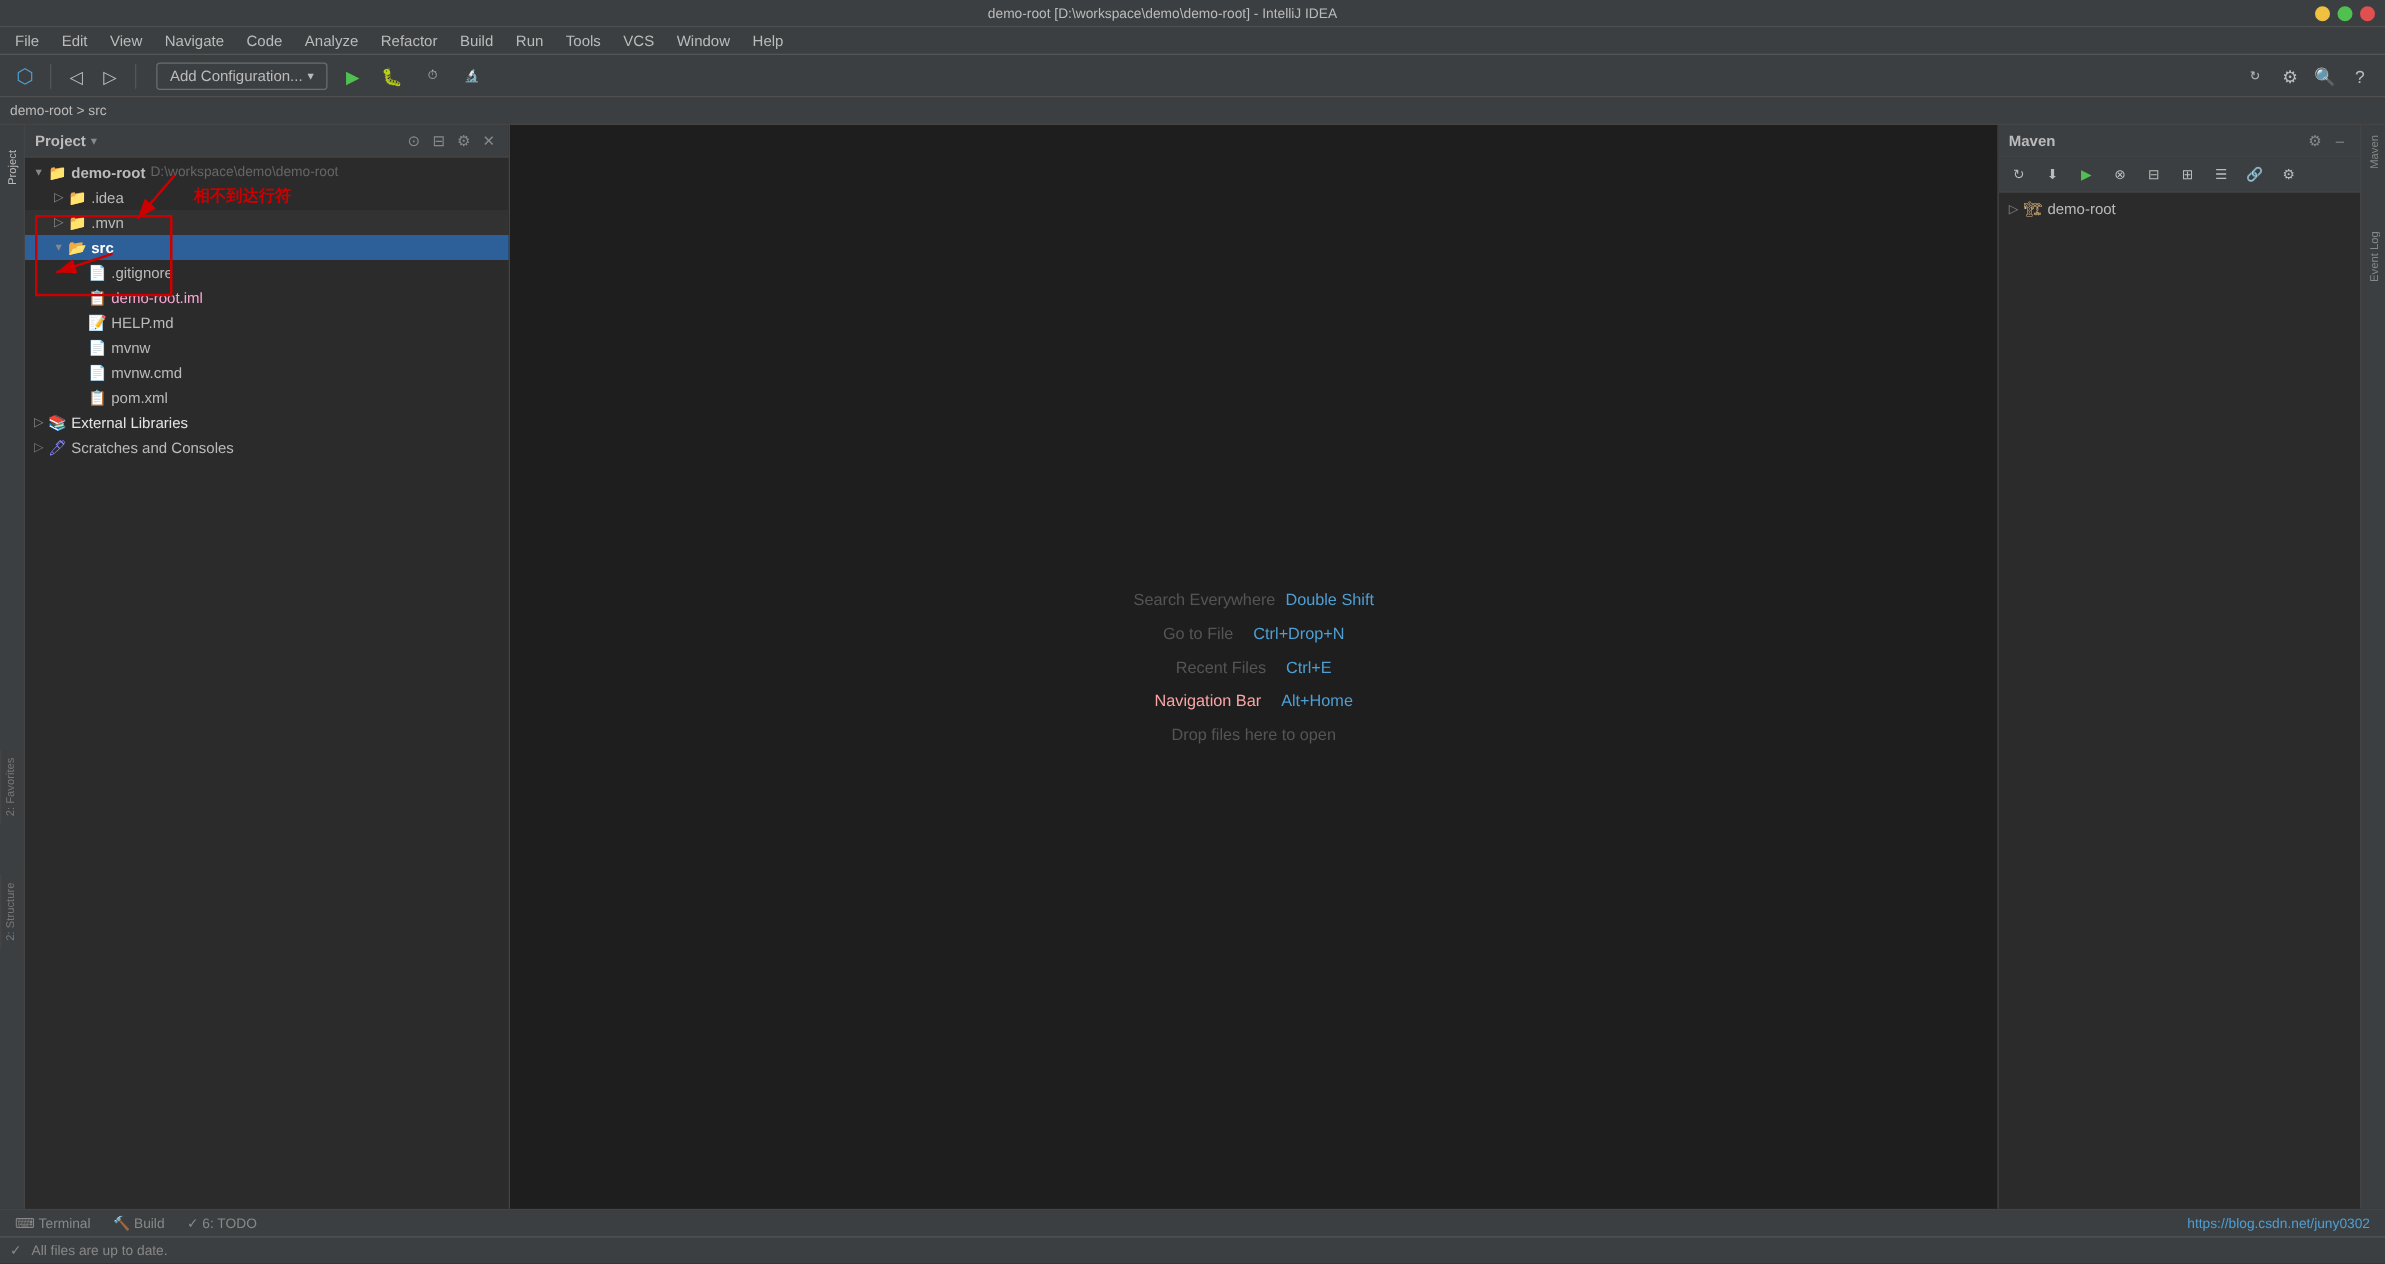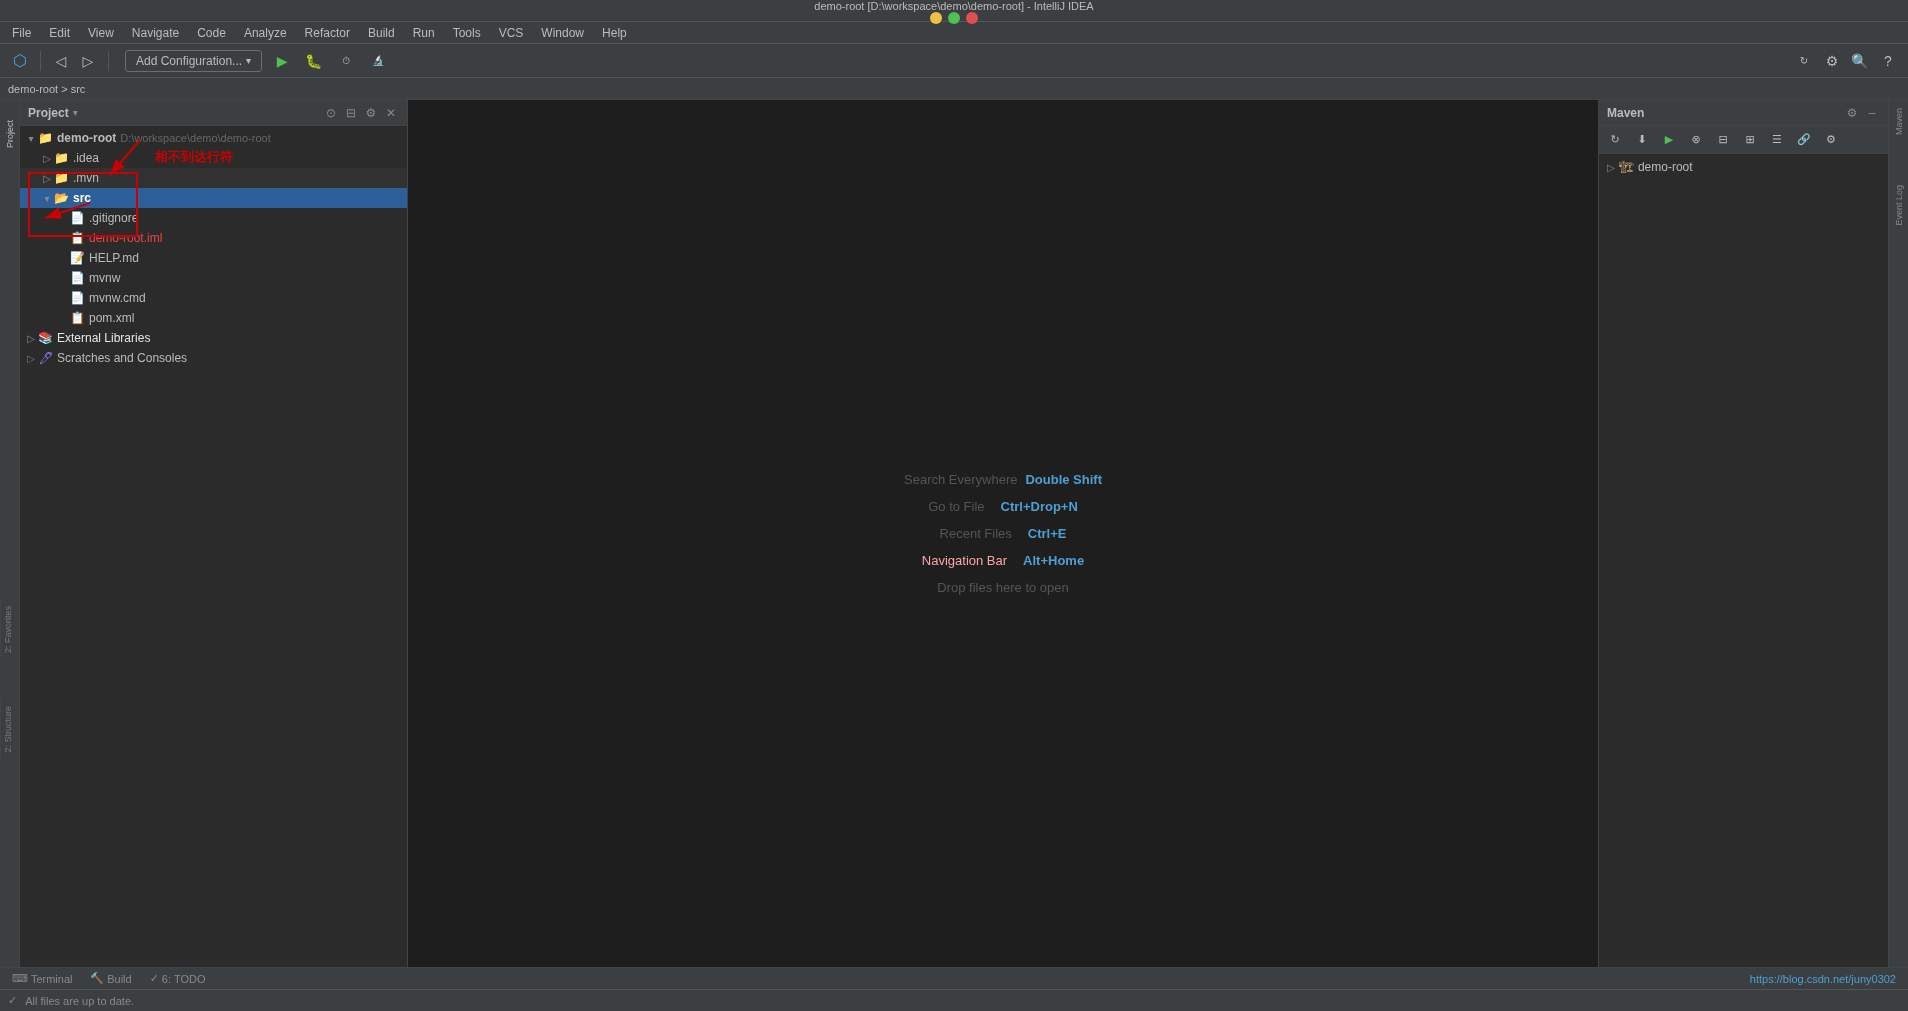--- a/index.html
+++ b/index.html
@@ -17,21 +17,20 @@
     
     #title-bar {
       height: 22px;
       background: #3c3f41;
       display: flex;
       align-items: center;
       padding: 0 8px;
       font-size: 11px;
       color: #bbbbbb;
       border-bottom: 1px solid #555;
-      flex-direction: column;
     }
     #title-bar .window-controls {
       display: flex;
       gap: 6px;
     }
     .wc-btn {
       width: 12px; height: 12px;
       border-radius: 50%;
       display: inline-block;
     }
@@ -229,21 +228,20 @@
       margin: 6px 0;
       font-size: 13px;
       color: #555;
       display: flex;
       gap: 8px;
       align-items: center;
     }
     .hint-shortcut {
       color: #4e9fd4;
       font-size: 13px;
-      font-weight: bold;
     }
 
     
     #maven-panel {
       width: 290px;
       background: #2b2b2b;
       border-left: 1px solid #444;
       display: flex;
       flex-direction: column;
     }
@@ -432,21 +430,21 @@
 
       <div class="tree-item" style="padding-left:36px;">
         <span class="tree-arrow" style="width:14px;"></span>
         <span class="tree-icon icon-file">📄</span>
         <span style="color:#bbbbbb;">.gitignore</span>
       </div>
 
       <div class="tree-item" style="padding-left:36px;">
         <span class="tree-arrow" style="width:14px;"></span>
         <span class="tree-icon icon-xml">📋</span>
-        <span style="color:#ef4444;">demo-root.iml</span>
+        <span style="color:#f9a8d4;">demo-root.iml</span>
       </div>
 
       <div class="tree-item" style="padding-left:36px;">
         <span class="tree-arrow" style="width:14px;"></span>
         <span class="tree-icon icon-md">📝</span>
         <span style="color:#bbbbbb;">HELP.md</span>
       </div>
 
       <div class="tree-item" style="padding-left:36px;">
         <span class="tree-arrow" style="width:14px;"></span>

